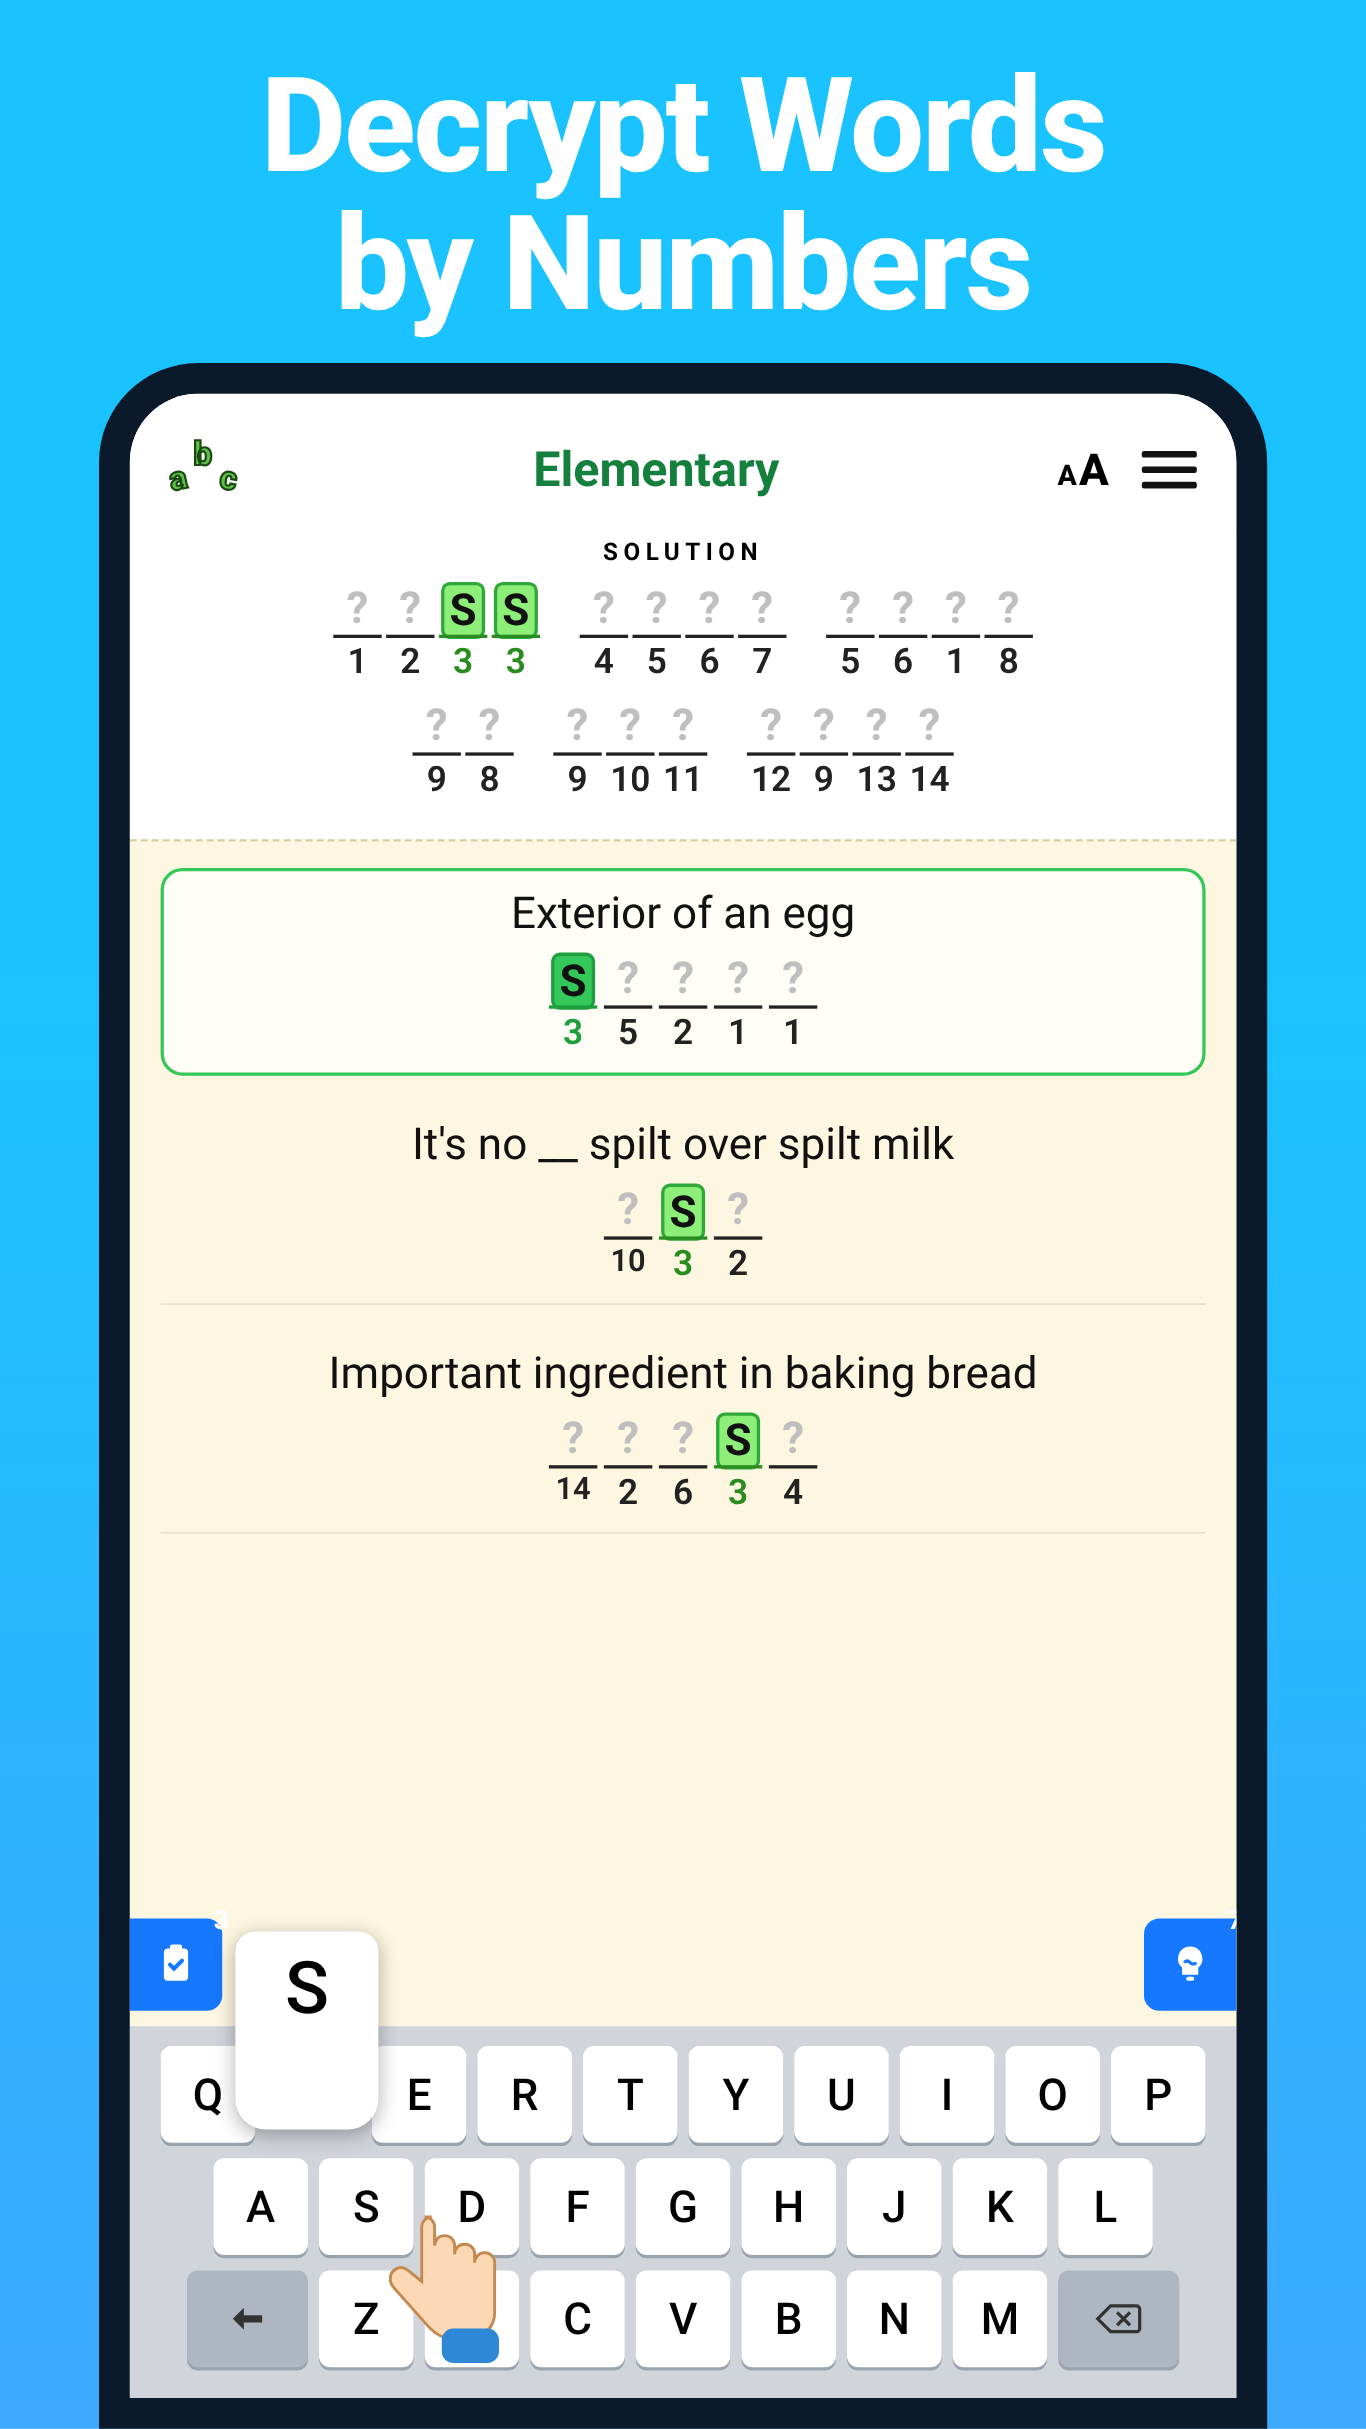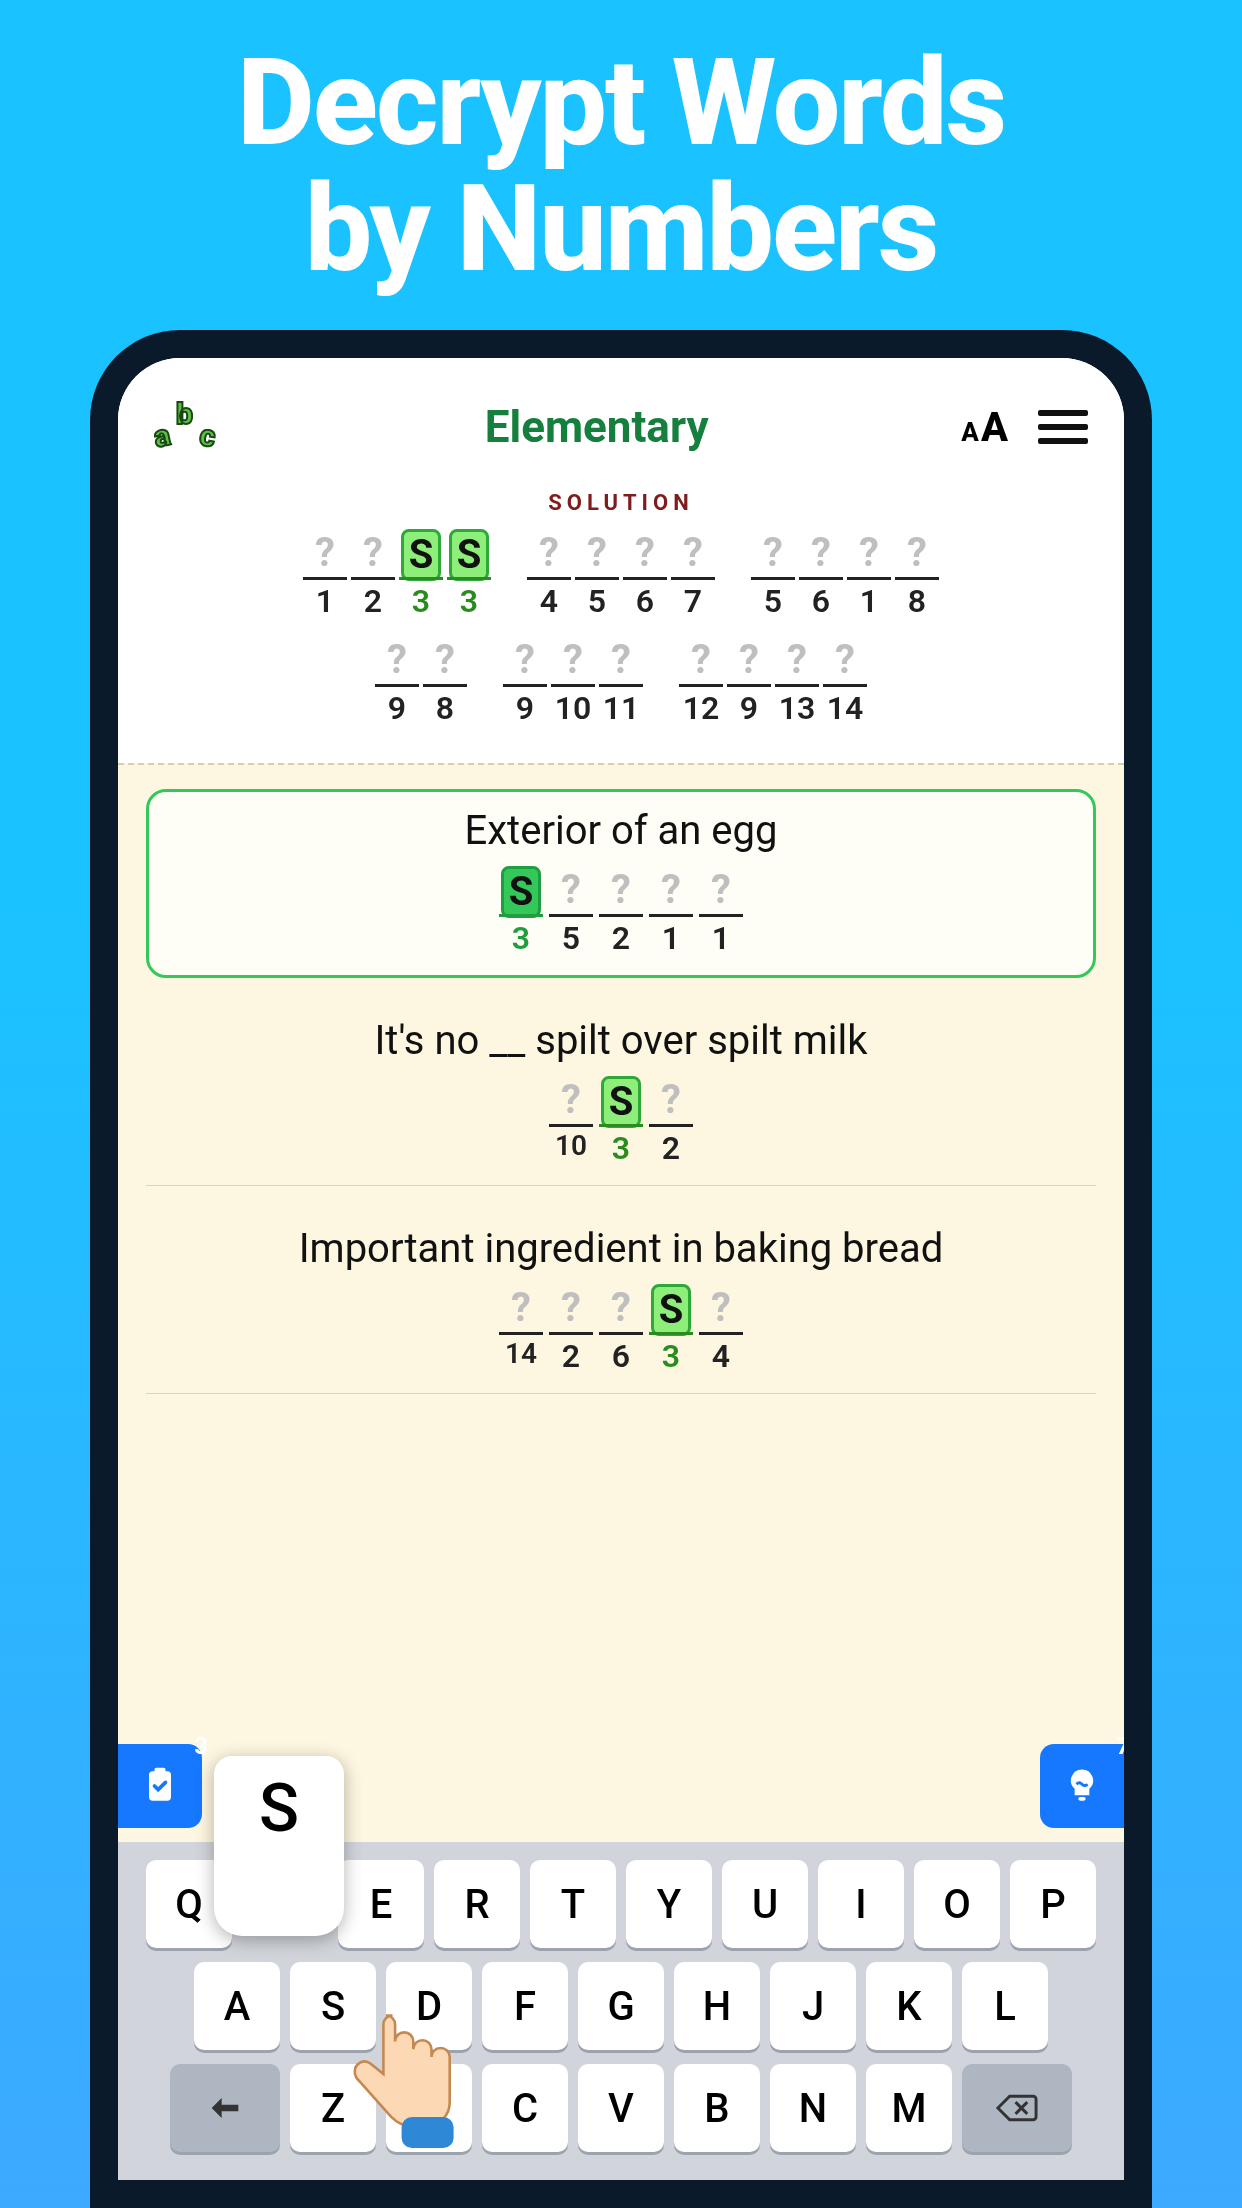--- a/index.html
+++ b/index.html
@@ -7,21 +7,21 @@
   body {
     font-family: -apple-system, BlinkMacSystemFont, "Segoe UI", Roboto, Helvetica, Arial, sans-serif;
     background: linear-gradient(to bottom, #1ac3ff 0%, #1ac3ff 40%, #3da9ff 100%);
   }
   .promo-title {
     text-align: center;
     color: #fff;
     font-size: 120px;
     font-weight: 800;
     line-height: 1.05;
-    padding-top: 40px;
+    padding-top: 52px;
     letter-spacing: -2px;
   }
   .device {
     position: absolute;
     top: 330px;
     left: 90px;
     width: 1062px;
     height: 1878px;
     background: #0a1a2a;
     border-radius: 90px 90px 0 0;
@@ -72,21 +72,21 @@
   }
   .font-size-btn .small-a { font-size: 26px; font-weight: 800; }
   .font-size-btn .big-a { font-size: 40px; font-weight: 800; }
   .hamburger { display: flex; flex-direction: column; gap: 8px; cursor: pointer; }
   .hamburger span { width: 50px; height: 6px; background: #111; border-radius: 2px; }
   .section-label {
     text-align: center;
     font-size: 22px;
     font-weight: 700;
     letter-spacing: 5px;
-    color: #7f1d1d;
+    color: #000000;
     margin-bottom: 14px;
   }
   .solution-area { background: #fff; padding: 6px 20px 20px 20px; }
   .sol-line { display: flex; justify-content: center; gap: 36px; margin-bottom: 16px; }
   .sol-word { display: flex; gap: 4px; }
   .cell { display: flex; flex-direction: column; align-items: center; width: 44px; }
   .cell-letter {
     font-size: 40px;
     font-weight: 700;
     color: #bfbfbf;

